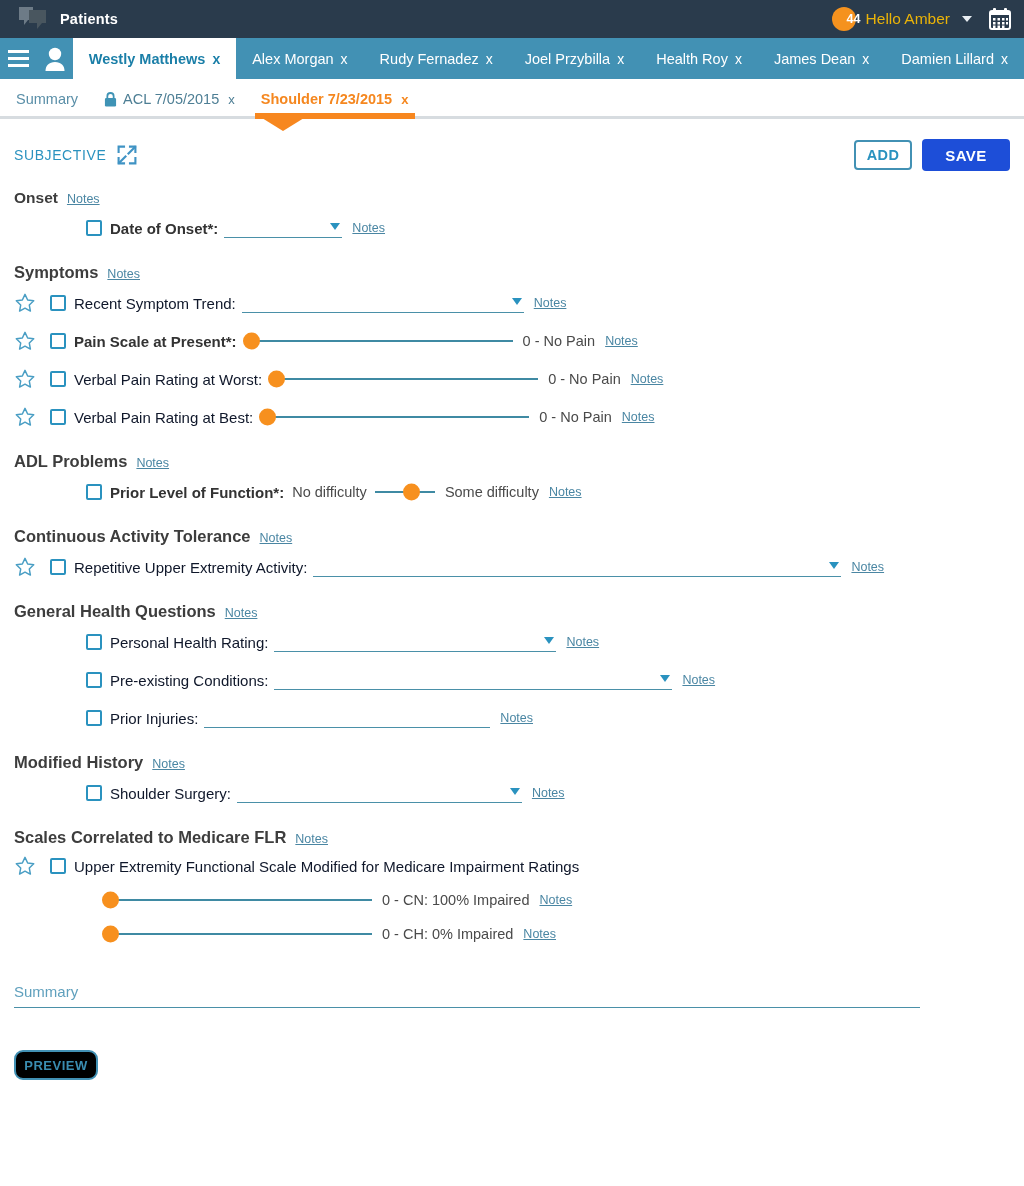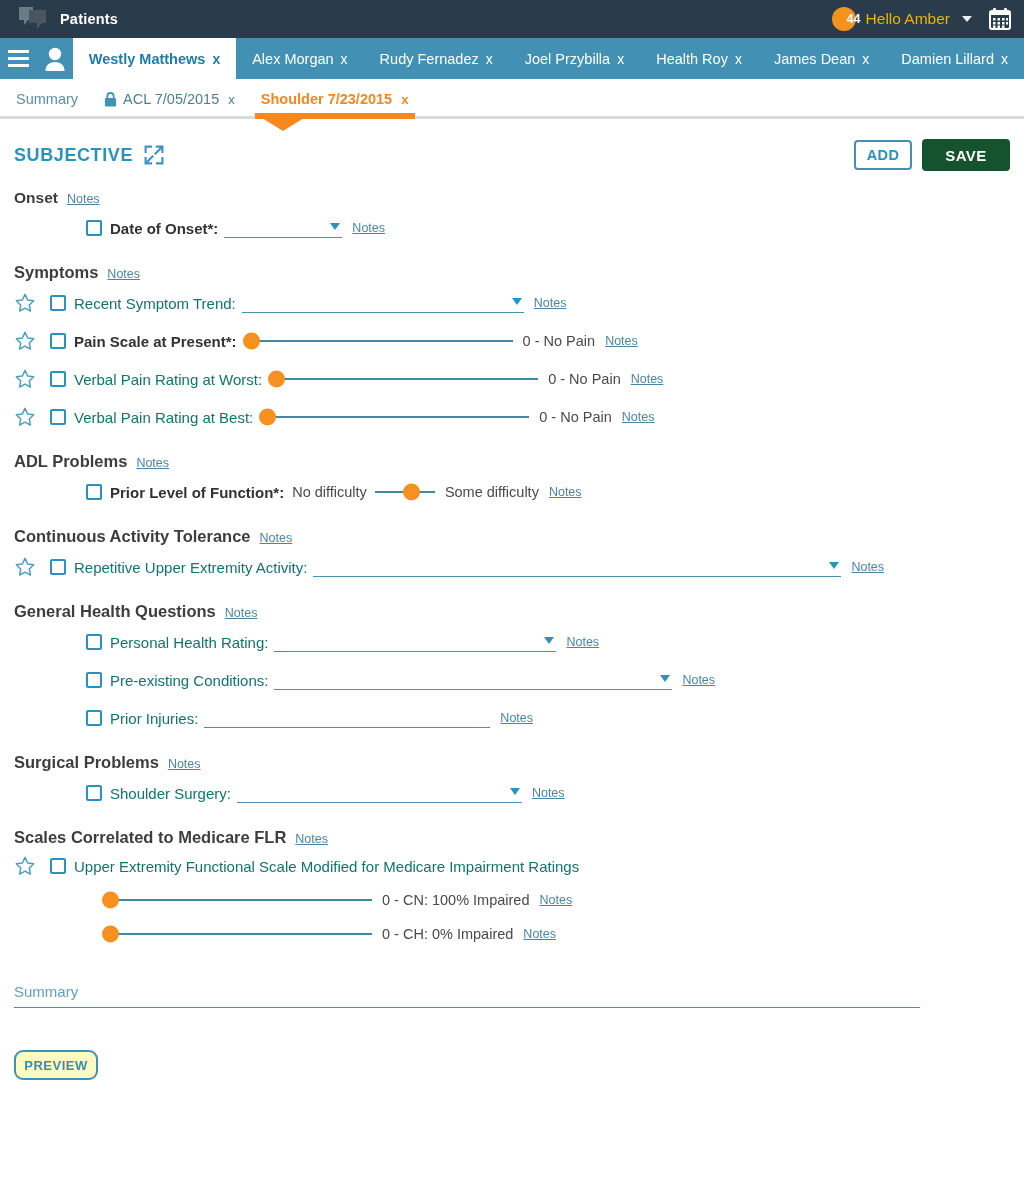--- a/index.html
+++ b/index.html
@@ -88,34 +88,34 @@
   }
 
   
   .form-area { padding: 0 14px; position: relative; }
 
   .section-header {
     display: flex; align-items: center;
     margin-top: 20px; margin-bottom: 4px;
   }
   .subjective-title {
-    color: #2a92bf; font-size: 18px; font-weight: bold;
+    color: #2a92bf; font-size: 14px; font-weight: normal;
     letter-spacing: .6px;
   }
   .expand-icon { margin-left: 10px; display: flex; align-items: center; }
   .hdr-buttons { margin-left: auto; display: flex; align-items: center; gap: 10px; }
   .btn-add {
     min-width: 58px; height: 30px; border: 2px solid #4291b4; border-radius: 4px;
     background: #fff; color: #2a92bf; font-size: 14.5px; font-weight: bold;
     display: flex; align-items: center; justify-content: center;
     letter-spacing: .4px; cursor: pointer;
   }
   .btn-save {
     min-width: 88px; height: 32px; border: none; border-radius: 4px;
-    background: #14532d; color: #ffffff; font-size: 15px; font-weight: bold;
+    background: #1d4ed8; color: #ffffff; font-size: 15px; font-weight: bold;
     display: flex; align-items: center; justify-content: center;
     letter-spacing: .4px; cursor: pointer;
   }
 
   .group-title-row {
     display: flex; align-items: baseline; gap: 9px;
     margin-top: 18px; margin-bottom: 2px;
   }
   .group-title { font-size: 15.5px; font-weight: bold; color: #3d3d3d; }
   .group-title.big { font-size: 16.5px; }
@@ -130,21 +130,21 @@
   }
   .star-cell { width: 36px; flex: 0 0 36px; display: flex; align-items: center; }
   .star-cell.empty { }
   .indent-sm { width: 36px; flex: 0 0 36px; }
 
   .chk {
     width: 16px; height: 16px; border: 2px solid #2a92bf;
     border-radius: 2px; background: #fff; flex: 0 0 16px;
     margin-right: 8px; cursor: pointer;
   }
-  .fld-label { font-size: 15px; color: #0f766e; white-space: nowrap; }
+  .fld-label { font-size: 15px; color: #0f172a; white-space: nowrap; }
   .fld-label.req { font-weight: bold; color: #333; }
 
   .select-line {
     position: relative; border-bottom: 1px solid #4a90a8;
     height: 20px; margin: 0 0 0 6px; cursor: pointer;
   }
   .select-line .sel-caret {
     position: absolute; right: 2px; top: 5px;
     width: 0; height: 0; border-left: 5px solid transparent;
     border-right: 5px solid transparent; border-top: 7px solid #2a92bf;
@@ -166,21 +166,21 @@
 
   
   .summary-wrap { margin-top: 34px; padding: 0 14px; }
   .summary-field {
     border-bottom: 1.5px solid #4a90a8; padding-bottom: 6px;
     width: 906px;
   }
   .summary-label { font-size: 15px; color: #5fa0bd; }
   .btn-preview {
     margin: 42px 0 0 14px; width: 84px; height: 30px;
-    border: 2px solid #4291b4; border-radius: 9px; background: #fef9c3;
+    border: 2px solid #4291b4; border-radius: 9px; background: #000000;
     color: #3a8db1; font-size: 13px; font-weight: bold; letter-spacing: .5px;
     display: flex; align-items: center; justify-content: center; cursor: pointer;
   }
 </style>
 </head>
 <body>
 
 <div class="topbar">
   <div class="logo-wrap">
     <svg width="30" height="26" viewBox="0 0 30 26">
@@ -445,21 +445,21 @@
       </div>
       <div class="field-row">
         <span class="star-cell empty"></span>
         <span class="indent-sm"></span>
         <span class="chk"></span>
         <span class="fld-label">Prior Injuries:</span>
         <span class="text-line" style="width:286px"></span>
         <span class="notes-link" style="margin-left:10px">Notes</span>
       </div>
       <div class="group-title-row">
-        <span class="group-title big">Surgical Problems</span>
+        <span class="group-title big">Modified History</span>
         <span class="notes-link">Notes</span>
       </div>
       <div class="field-row">
         <span class="star-cell empty"></span>
         <span class="indent-sm"></span>
         <span class="chk"></span>
         <span class="fld-label">Shoulder Surgery:</span>
         <span class="select-line" style="width:285px">
           <span class="sel-caret"></span>
         </span>

